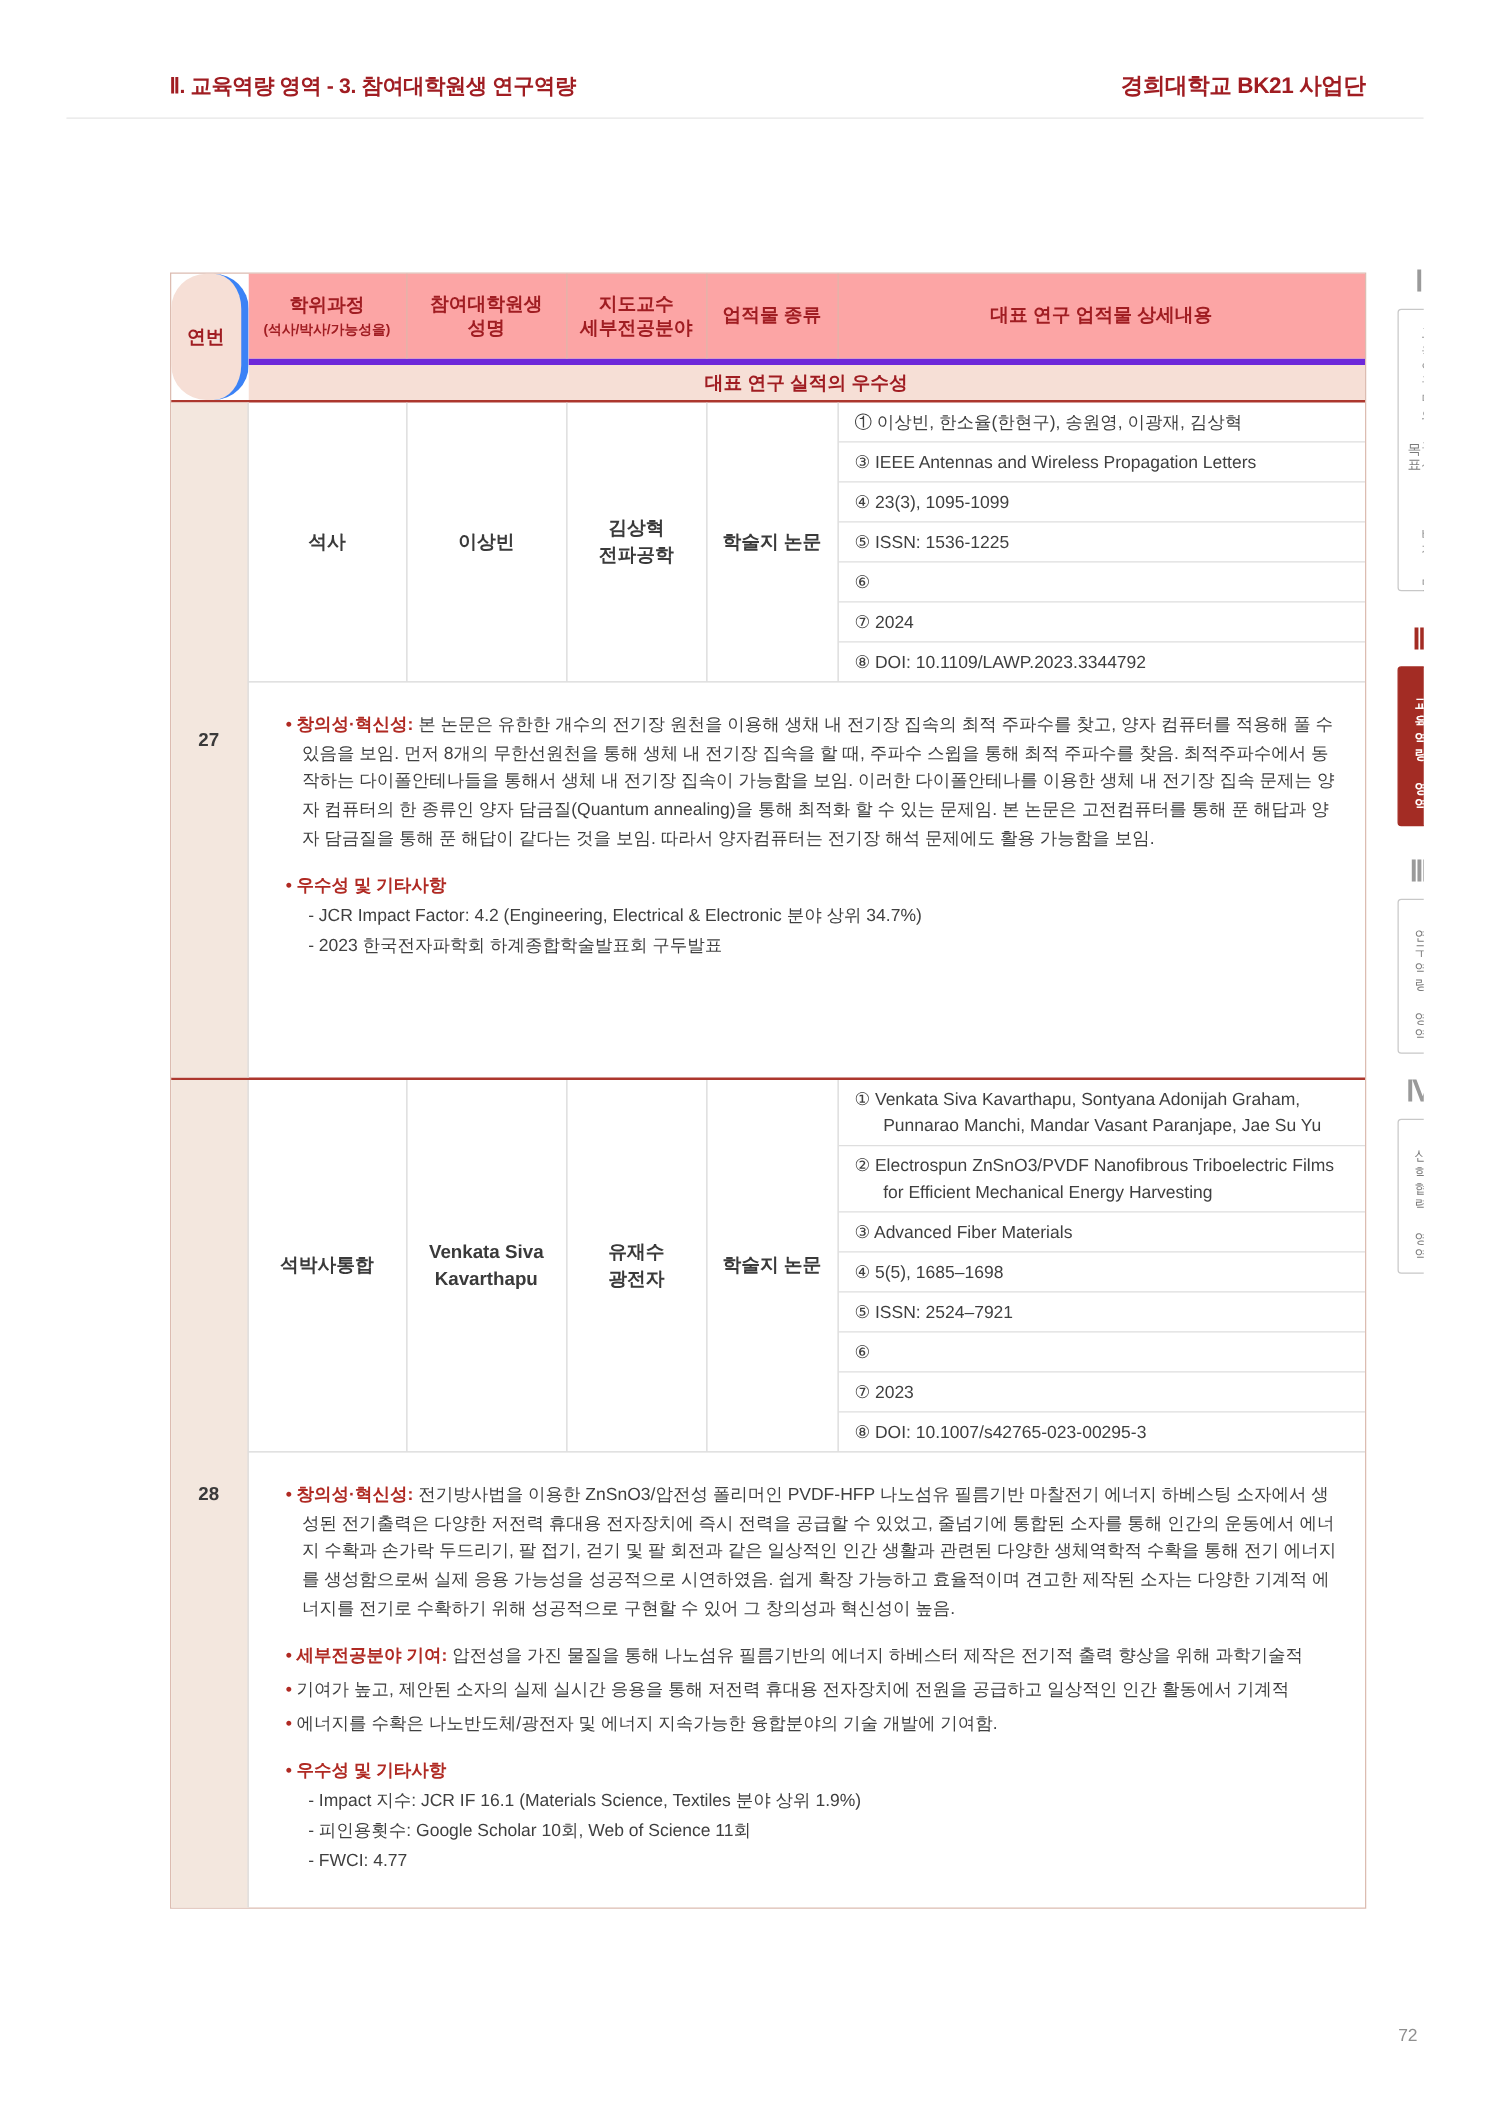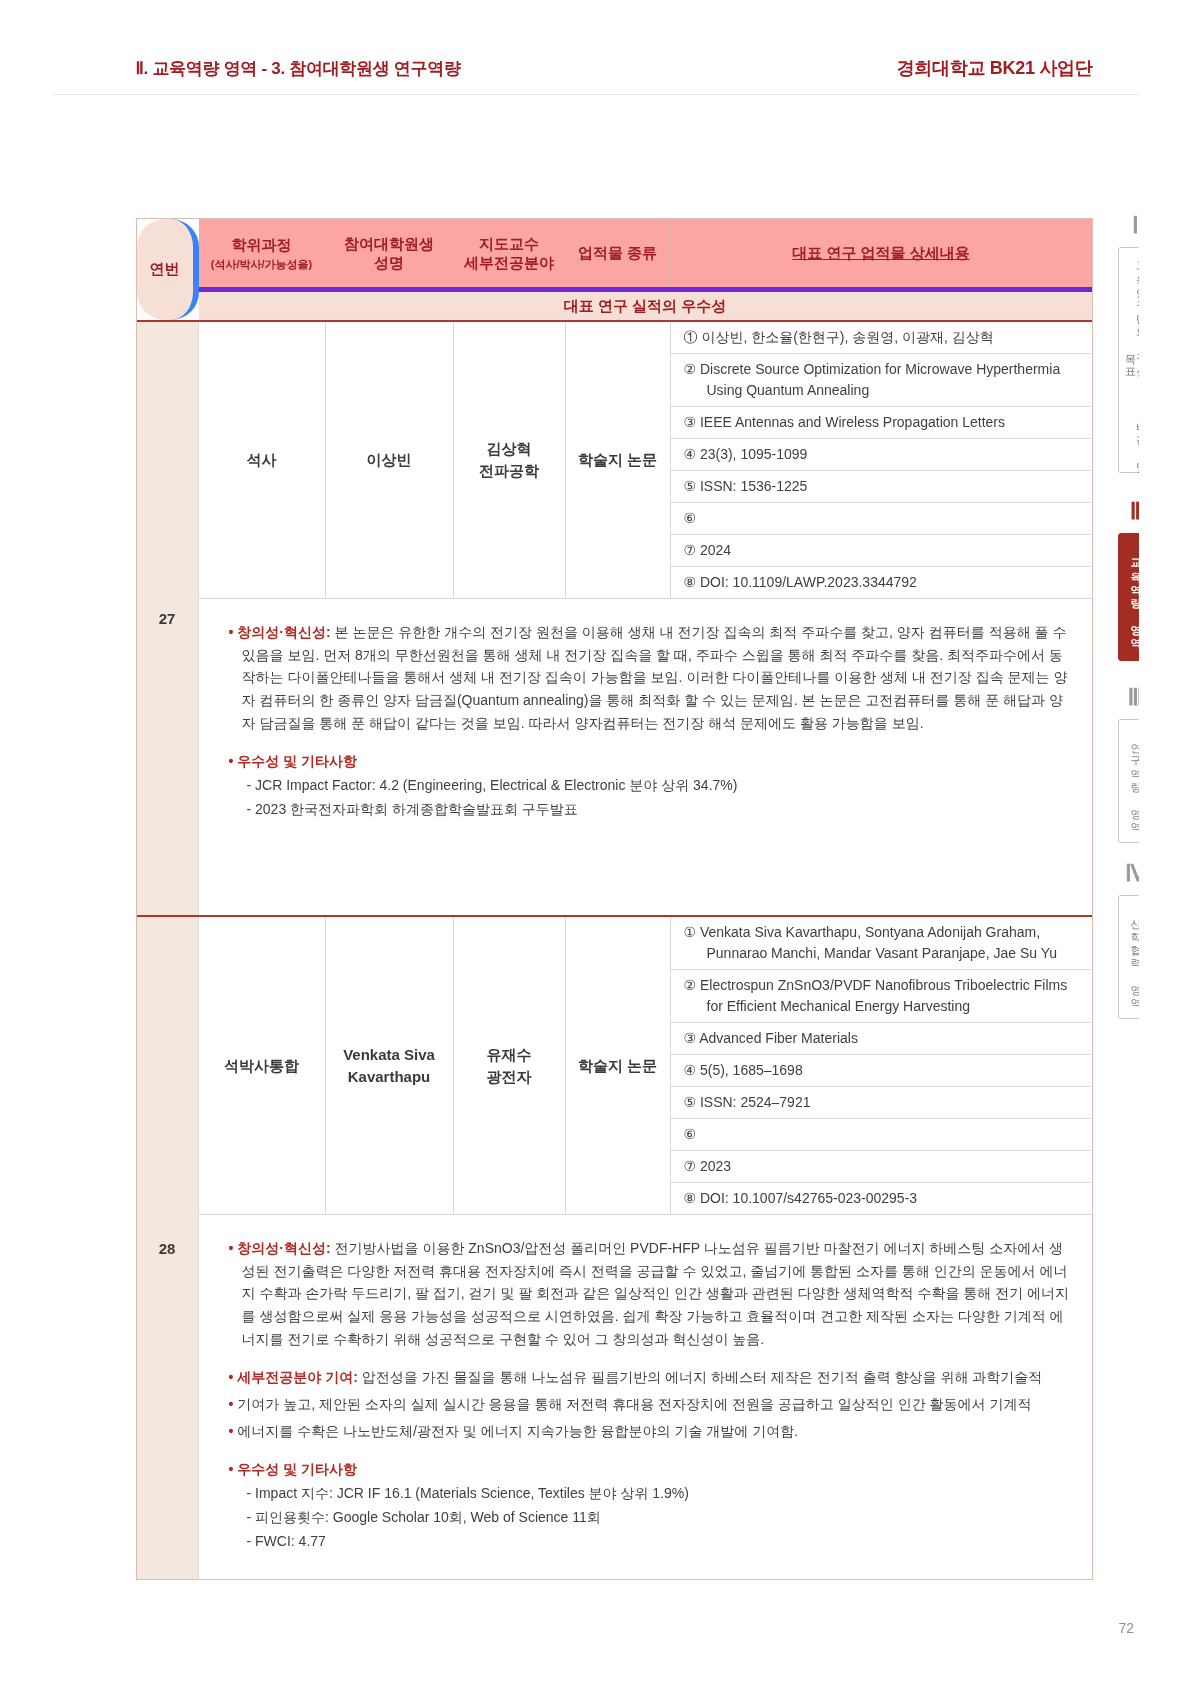--- a/index.html
+++ b/index.html
@@ -19,21 +19,21 @@
                border:1px solid #DCBCB1; background:#fff; font-size:15px; }
   .thead { display:flex; border-bottom:2px solid #AC372E; }
   .th-no { width:62px; background:#F6DFD6; color:#A01D22; font-weight:bold;
            display:flex; align-items:center; justify-content:center;
            border-right:6px solid #3b82f6;border-radius:28px; }
   .th-main { flex:1; min-width:0; }
   .th-row1 { display:flex; height:68px; background:#fca5a5; }
   .th-cell { display:flex; flex-direction:column; align-items:center; justify-content:center;
              color:#A01D22; font-weight:bold; text-align:center; line-height:1.3;
              border-right:1px solid #E0B5A9; white-space:pre-line; }
-  .th-cell:last-child { border-right:none;text-decoration:underline; }
+  .th-cell:last-child { border-right:none; }
   .th-cell .sub { font-size:11px; font-weight:bold; margin-top:2px; }
   .w-degree { width:127px; } .w-name { width:128px; } .w-advisor { width:112px; }
   .w-type { width:105px; } .w-detail { flex:1; }
   .th-row2 { height:33px; background:#F6DFD6; border-top:5px solid #6d28d9;
              display:flex; align-items:center; justify-content:center;
              color:#A01D22; font-weight:bold; }
 
   .trow { display:flex; }
   .trow + .trow { border-top:2px solid #AC372E; }
   .no-cell { width:62px; background:#F3E7DE; display:flex; align-items:center; justify-content:center;
@@ -111,21 +111,20 @@
       <div class="no-cell">27</div>
       <div class="row-main">
         <div class="row-upper">
           <div class="cell w-degree">석사</div>
           <div class="cell w-name">이상빈</div>
           <div class="cell w-advisor">김상혁
 전파공학</div>
           <div class="cell w-type">학술지 논문</div>
           <div class="cell-detail">
             <div class="item">① 이상빈, 한소율(한현구), 송원영, 이광재, 김상혁</div>
-            <div class="item">② Discrete Source Optimization for Microwave Hyperthermia Using Quantum Annealing</div>
             <div class="item">③ IEEE Antennas and Wireless Propagation Letters</div>
             <div class="item">④ 23(3), 1095-1099</div>
             <div class="item">⑤ ISSN: 1536-1225</div>
             <div class="item">⑥</div>
             <div class="item">⑦ 2024</div>
             <div class="item">⑧ DOI: 10.1109/LAWP.2023.3344792</div>
           </div>
         </div>
         <div class="row-lower lower-27">
           <div class="sec">

